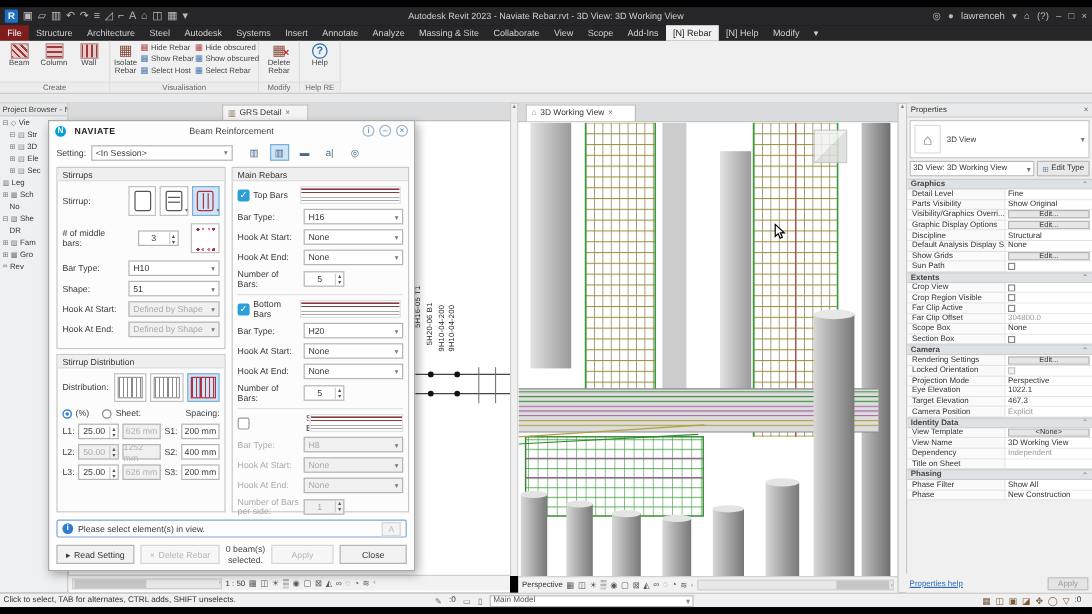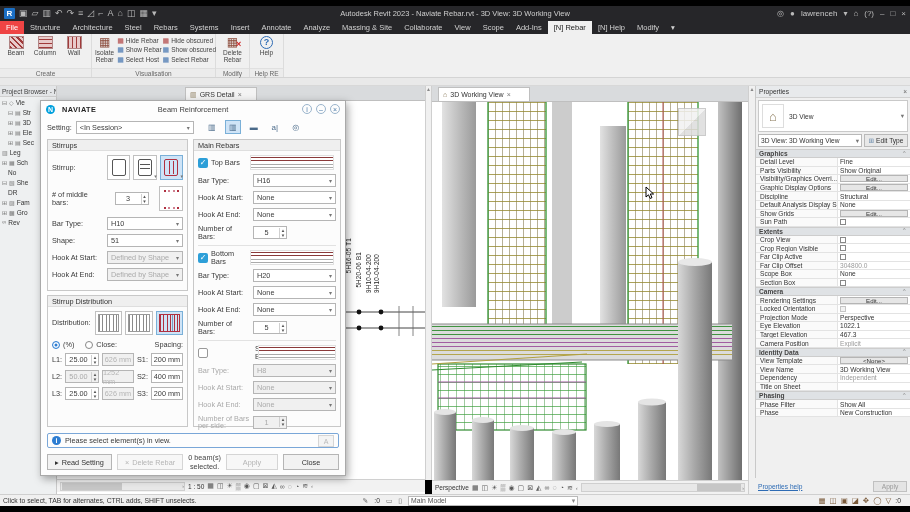--- a/index.html
+++ b/index.html
@@ -10,21 +10,21 @@
   #titlebar{top:6px;left:0;width:910px;height:15px;background:#262629;display:flex;align-items:center;color:#c9c9c9;font-size:8px;}
   #qat{display:flex;align-items:center;gap:4px;padding-left:4px;}
   #qat .gi{font-size:9px;line-height:9px;color:#b9b9b9;}
   #qat .logo{width:11px;height:11px;background:#1b6fc4;color:#fff;font-size:8px;font-weight:bold;text-align:center;line-height:11px;border-radius:1px;}
   #win-title{position:absolute;left:0;right:0;text-align:center;font-size:7.5px;color:#cfcfcf;pointer-events:none;}
   #tb-right{margin-left:auto;display:flex;align-items:center;gap:6px;padding-right:4px;}
   #tb-right .gi{font-size:8px;color:#b9b9b9;}
   
   #tabs{top:21px;left:0;width:910px;height:13px;background:#262629;display:flex;align-items:flex-end;font-size:7.5px;}
   .rtab{padding:2px 6px 2px 6px;color:#d2d2d2;white-space:nowrap;}
-  .rtab.file{background:#ef4444;color:#fff;}
+  .rtab.file{background:#7f1d1d;color:#fff;}
   .rtab.active{background:#f0f0f0;color:#222;}
   
   #ribbon{top:34px;left:0;width:910px;height:44px;background:#f0f0f0;border-bottom:1px solid #d4d4d4;display:flex;font-size:6.5px;color:#444;}
   .rgroup{display:flex;flex-direction:column;border-right:1px solid #dcdcdc;height:100%;}
   .rgroup .gbody{flex:1;display:flex;align-items:flex-start;padding:2px 3px;gap:3px;}
   .rgroup .glabel{height:9px;text-align:center;color:#666;background:#ececec;border-top:1px solid #e0e0e0;line-height:9px;}
   .bigbtn{display:flex;flex-direction:column;align-items:center;width:26px;gap:1px;cursor:default;}
   .bigbtn .lbl{text-align:center;line-height:6.5px;}
   .rebar-ic{width:15px;height:13px;border:1px solid #b08585;background:repeating-linear-gradient(45deg,#a03a3a 0 1.5px,#e8caca 1.5px 4px);}
   .rebar-ic.col{background:repeating-linear-gradient(0deg,#a03a3a 0 1.5px,#e8caca 1.5px 4px);}
@@ -194,21 +194,21 @@
     <span class="gi">□</span>
     <span class="gi">×</span>
   </div>
 </div>
 
 <div class="abs" id="tabs">
     <span class="rtab file">File</span>
     <span class="rtab">Structure</span>
     <span class="rtab">Architecture</span>
     <span class="rtab">Steel</span>
-    <span class="rtab">Rebars</span>
+    <span class="rtab">Autodesk</span>
     <span class="rtab">Systems</span>
     <span class="rtab">Insert</span>
     <span class="rtab">Annotate</span>
     <span class="rtab">Analyze</span>
     <span class="rtab">Massing &amp; Site</span>
     <span class="rtab">Collaborate</span>
     <span class="rtab">View</span>
     <span class="rtab">Scope</span>
     <span class="rtab">Add-Ins</span>
     <span class="rtab active">[N] Rebar</span>
@@ -813,21 +813,21 @@
               <div class="pat"></div>
             </div>
           <div class="dist-btn sel">
               <div class="pat"></div>
             </div>
         </div>
         <div class="frow" style="margin-top:5px;">
           <span class="radio sel"></span>
           <span>(%)</span>
           <span class="radio" style="margin-left:8px;"></span>
-          <span>Close:</span>
+          <span>Sheet:</span>
           <span style="margin-left:auto;">Spacing:</span>
         </div>
         <div class="frow">
           <span style="width:10px;">L1:</span>
           <div class="spin">
               <span class="v">25.00</span>
               <span class="ud">▲<br>▼</span>
             </div>
           <div class="mmfield dis" style="width:32px;">626 mm</div>
           <span>S1:</span>

